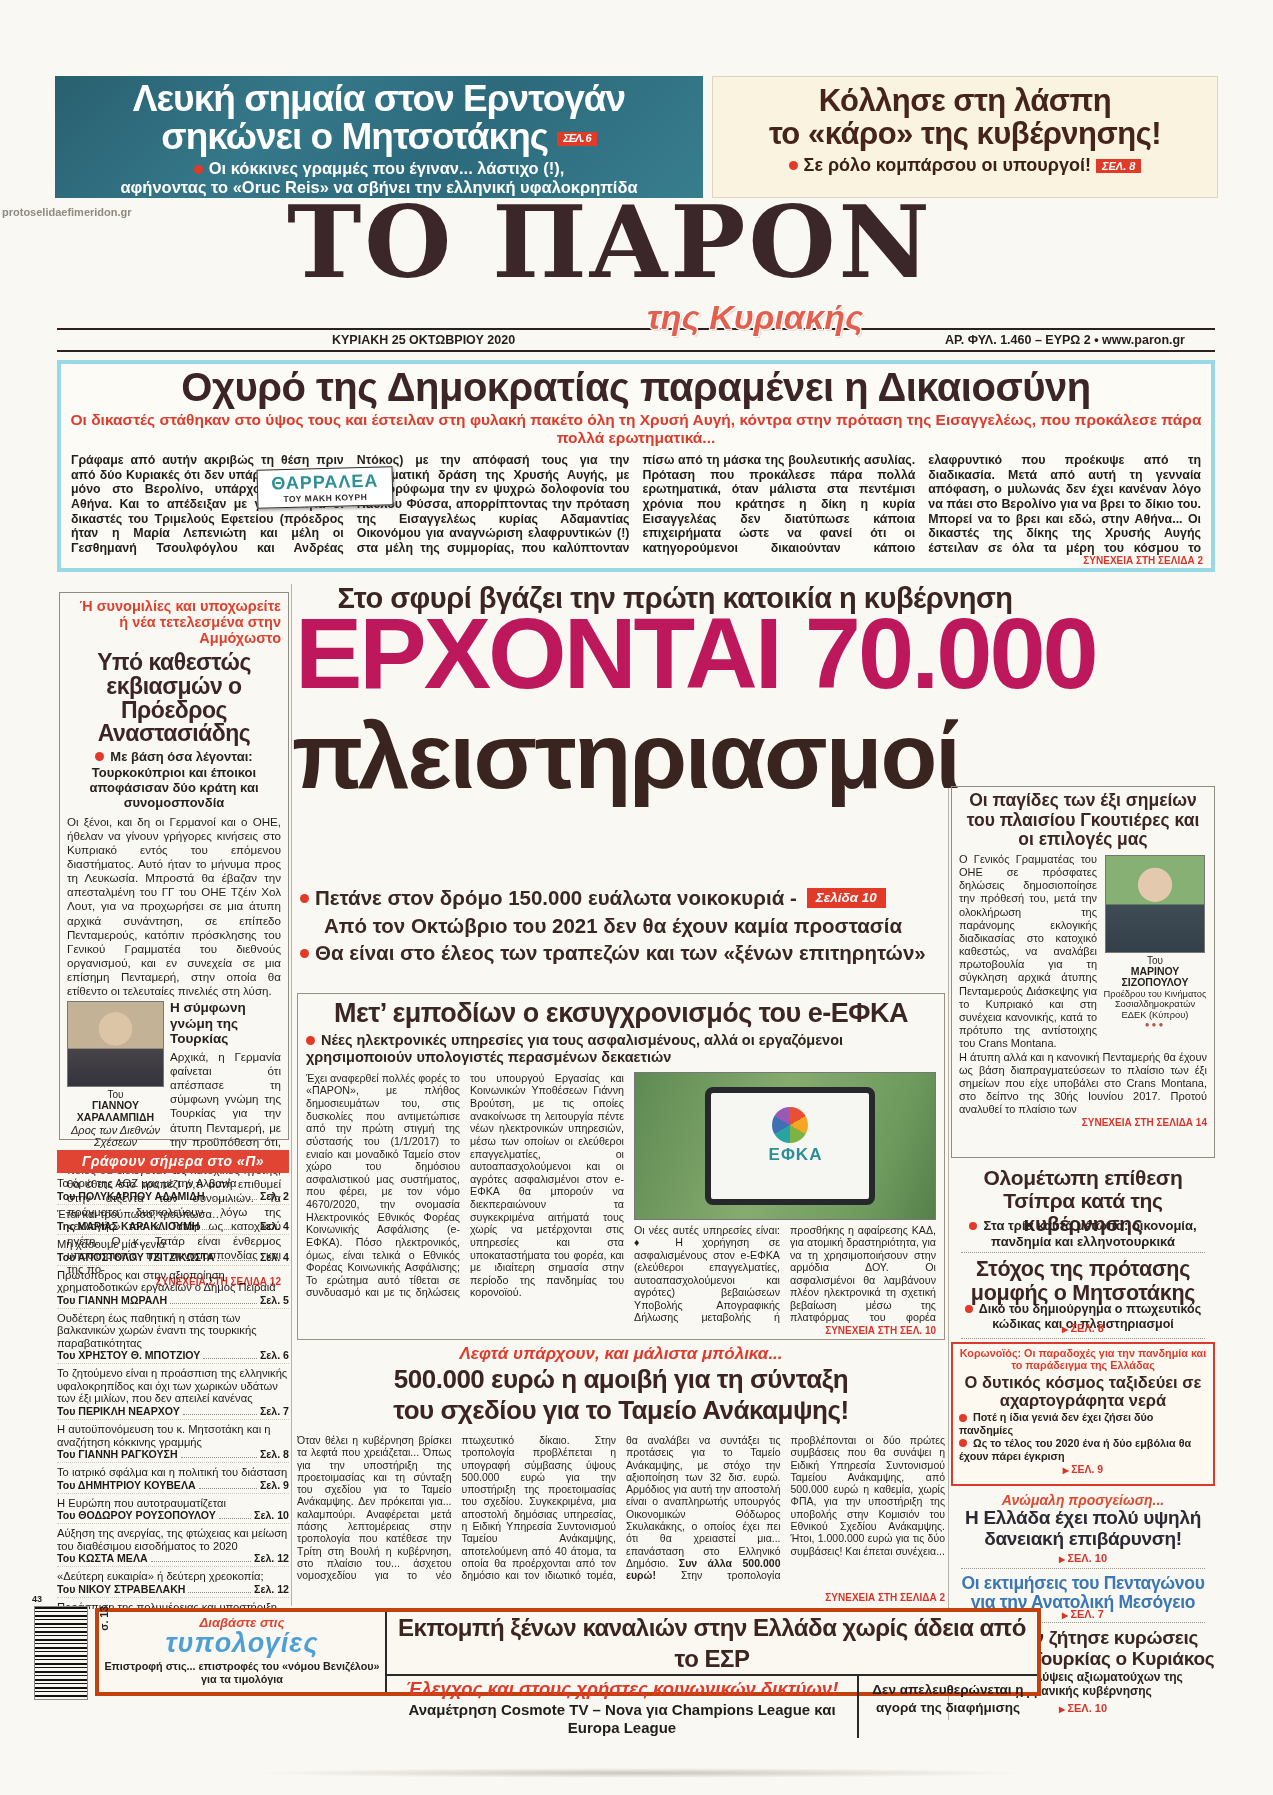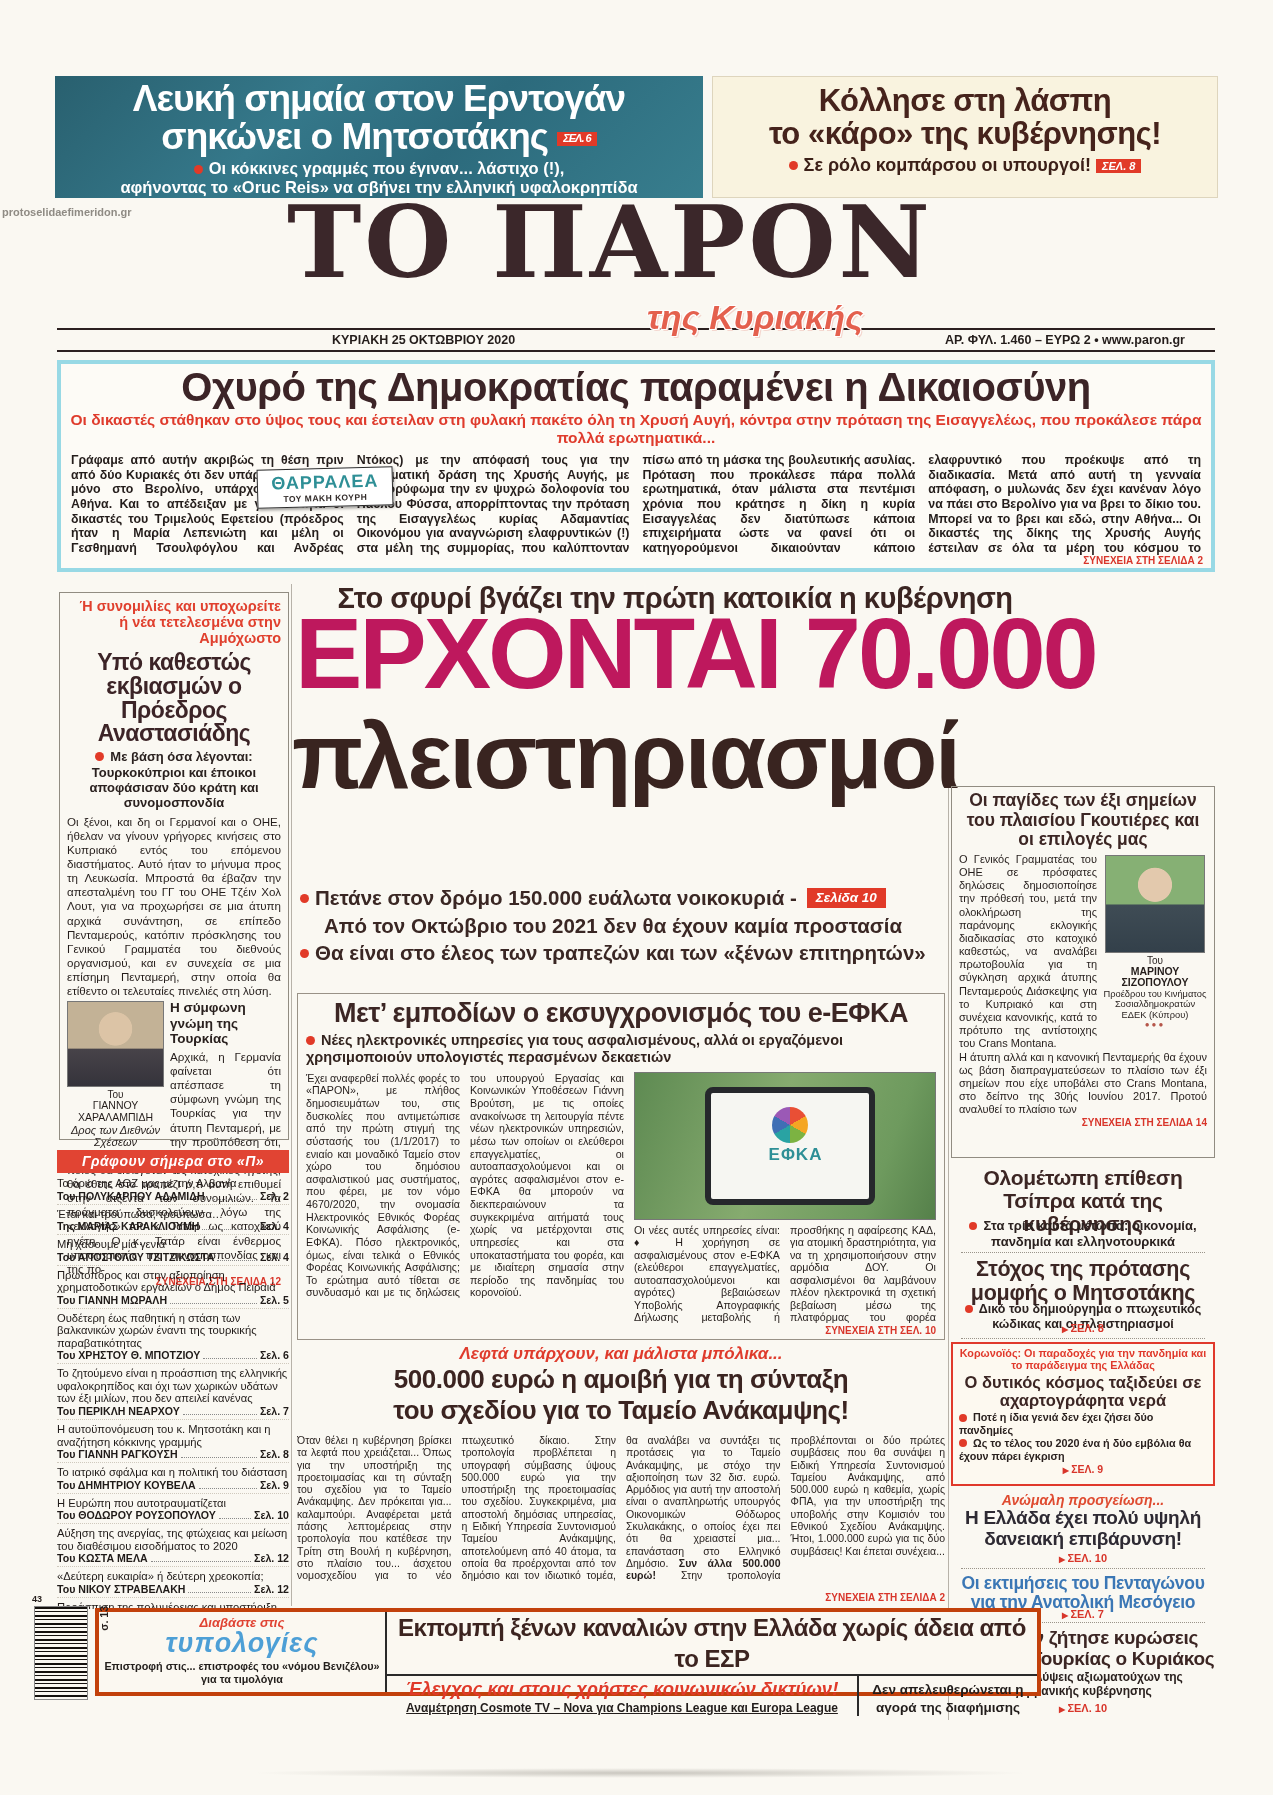--- a/index.html
+++ b/index.html
@@ -48,21 +48,21 @@
   #cyprus{left:59px;top:592px;width:230px;height:548px;border:1px solid #918c82;box-sizing:border-box;padding:5px 7px;}
   #cyprus .kick{font-size:14.5px;font-weight:800;color:#e0402e;text-align:right;line-height:1.12;}
   #cyprus .hl{font-size:23px;font-weight:800;color:#3c2427;text-align:center;line-height:1.04;margin:4px 0 3px;letter-spacing:-.5px;}
   #cyprus .bl{font-size:13px;font-weight:700;color:#2a211f;text-align:center;line-height:1.18;}
   #cyprus .p{font-size:11.6px;font-weight:500;line-height:1.22;text-align:justify;margin-top:4px;}
   #cyprus .photoblock{float:left;width:97px;margin:3px 6px 0 0;text-align:center;}
   .photo-anast{width:97px;height:86px;background:
      radial-gradient(circle at 50% 32%,#dcc4a6 0 22%,transparent 23%),
      linear-gradient(180deg,#c3b296 0 55%,#474349 56%,#35333b 100%);border:1px solid #777;box-sizing:border-box;}
   #cyprus .byl-pre{font-size:10px;margin-top:2px;}
-  #cyprus .byl-name{font-size:10.5px;font-weight:400;line-height:1.1;}
+  #cyprus .byl-name{font-size:10.5px;font-weight:700;line-height:1.1;}
   #cyprus .byl-title{font-size:11px;font-style:italic;line-height:1.1;}
   .dots3{color:#b5564a;font-size:8px;letter-spacing:2px;}
   #cyprus .subhl{font-size:13.5px;font-weight:800;color:#2a211f;line-height:1.12;margin-top:2px;}
   
   #authors-head{left:57px;top:1150px;width:232px;height:23px;background:#e14433;color:#fff;font-size:14px;
      font-weight:800;font-style:italic;text-align:center;line-height:23px;letter-spacing:.5px;}
   #authors{left:57px;top:1177px;width:232px;height:432px;overflow:hidden;}
   #authors .it{margin-bottom:3px;border-bottom:1px dotted #cfc9bd;padding-bottom:2px;}
   #authors .ti{font-size:11.2px;color:#1f1a18;line-height:1.12;}
   #authors .al{display:flex;align-items:flex-end;font-size:10.6px;font-weight:800;color:#1f1a18;}
@@ -126,21 +126,21 @@
   #bban .logo-cell{width:288px;border-right:2px solid #2a2a2a;box-sizing:border-box;text-align:center;padding-top:3px;}
   #bban .read{font-size:13px;font-weight:800;font-style:italic;color:#e04232;}
   #bban .tlogo{font-size:27px;font-weight:800;font-style:italic;color:#4d9fd6;line-height:1;letter-spacing:1px;}
   #bban .ltext{font-size:10.8px;font-weight:700;color:#24201d;line-height:1.18;margin-top:3px;}
   #bban .main-cell{flex:1;display:flex;flex-direction:column;}
   #bban .hl{font-size:24px;font-weight:800;color:#3c2420;text-align:center;border-bottom:2px solid #2a2a2a;
      line-height:1.3;letter-spacing:-.5px;}
   #bban .lower{flex:1;display:flex;}
   #bban .mid{flex:1;text-align:center;padding-top:2px;}
   #bban .redline{font-size:18.5px;font-weight:800;font-style:italic;color:#e03a2a;line-height:1.2;}
-  #bban .darkline{font-size:12px;font-weight:800;color:#221d1b;line-height:1.25;text-decoration:underline;}
+  #bban .darkline{font-size:15px;font-weight:800;color:#221d1b;line-height:1.25;}
   #bban .note{width:180px;border-left:2px solid #2a2a2a;box-sizing:border-box;font-size:13.5px;font-weight:700;
      text-align:center;line-height:1.3;padding-top:5px;color:#221d1b;}
   
   #bc-num{left:32px;top:1594px;font-size:9px;font-weight:700;}
   #barcode{left:34px;top:1606px;width:52px;height:92px;border:1px solid #888;
      background:repeating-linear-gradient(180deg,#14110e 0 2px,#faf8f2 2px 4px,#14110e 4px 5px,#faf8f2 5px 8px);}
   #bc-page{left:98px;top:1606px;writing-mode:vertical-rl;transform:rotate(180deg);font-size:10.5px;font-weight:800;}
   #watermark{left:2px;top:206px;font-size:11px;font-weight:700;color:#8f8b84;}
 </style>
 </head>

